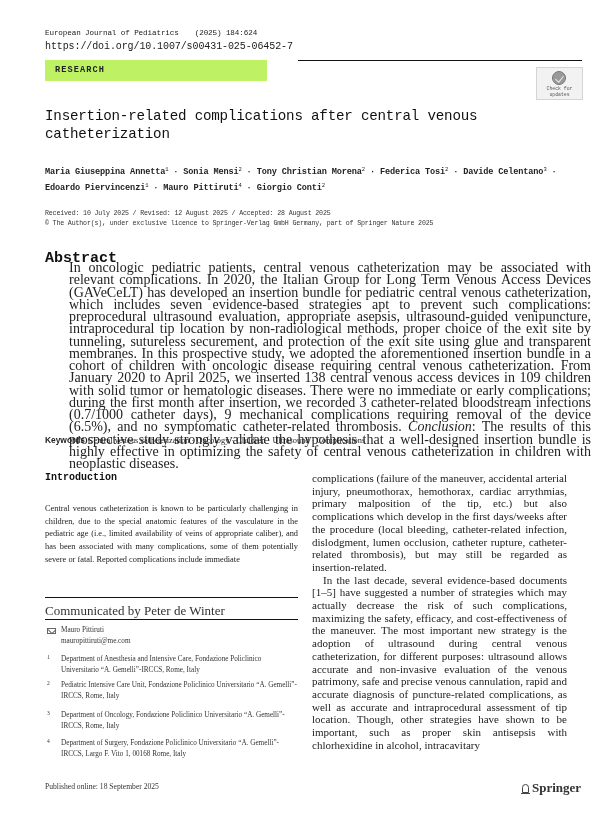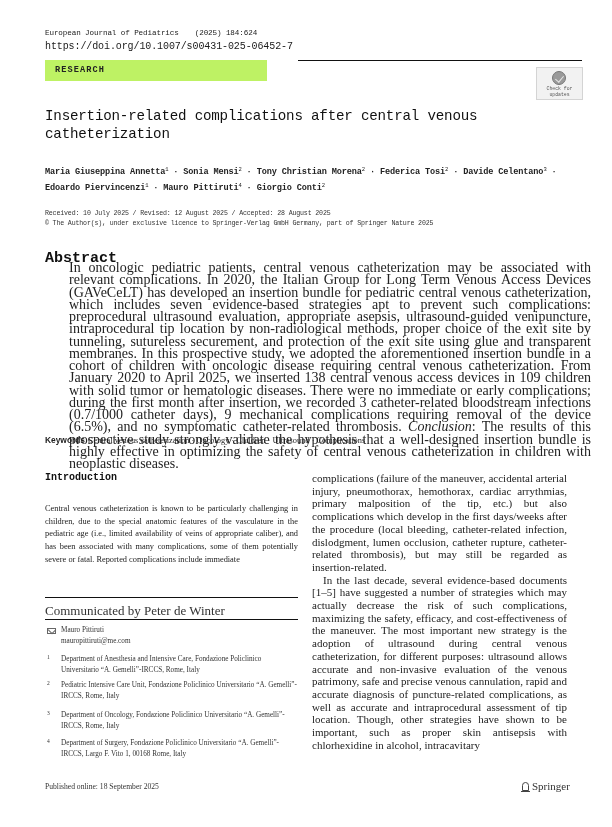--- a/index.html
+++ b/index.html
@@ -47,21 +47,21 @@
   .mail-icon { left: 47px; top: 628px; width: 9px; height: 6px; border: 1px solid #666; box-sizing: border-box; }
   .mail-icon:after { content: ""; position: absolute; left: 1px; top: -2px; width: 5px; height: 5px; border-right: 1px solid #666; border-bottom: 1px solid #666; transform: rotate(45deg); }
   .corr { left: 61px; top: 625px; font-size: 7.2px; line-height: 10.5px; color: #333; }
 
   .aff { left: 45px; width: 253px; font-size: 7.2px; line-height: 10.5px; color: #333; }
   .aff .num { position: absolute; left: 2px; top: -2px; font-size: 5.5px; }
   .aff .txt { position: absolute; left: 16px; width: 240px; }
 
   .published { left: 45px; top: 782px; font-size: 7.6px; color: #333; }
 
-  .springer { left: 522px; top: 780px; font-size: 11px; font-weight: normal; color: #333; }
+  .springer { left: 522px; top: 780px; font-size: 13px; font-weight: bold; color: #333; }
   .springer-icon { display: inline-block; width: 7px; height: 9px; border: 1px solid #444; border-radius: 4px 4px 0 0; box-sizing: border-box; margin-right: 3px; vertical-align: -1px; position: relative; }
   .springer-icon:after { content: ""; position: absolute; left: -2px; bottom: -2px; width: 9px; height: 1px; background: #444; }
 </style>
 </head>
 <body>
 
 <div class="abs sans journal-line"><span>European Journal of Pediatrics</span><span class="vol">(2025) 184:624</span></div>
 <div class="abs sans doi">https://doi.org/10.1007/s00431-025-06452-7</div>
 
 <div class="abs research-bar sans">

